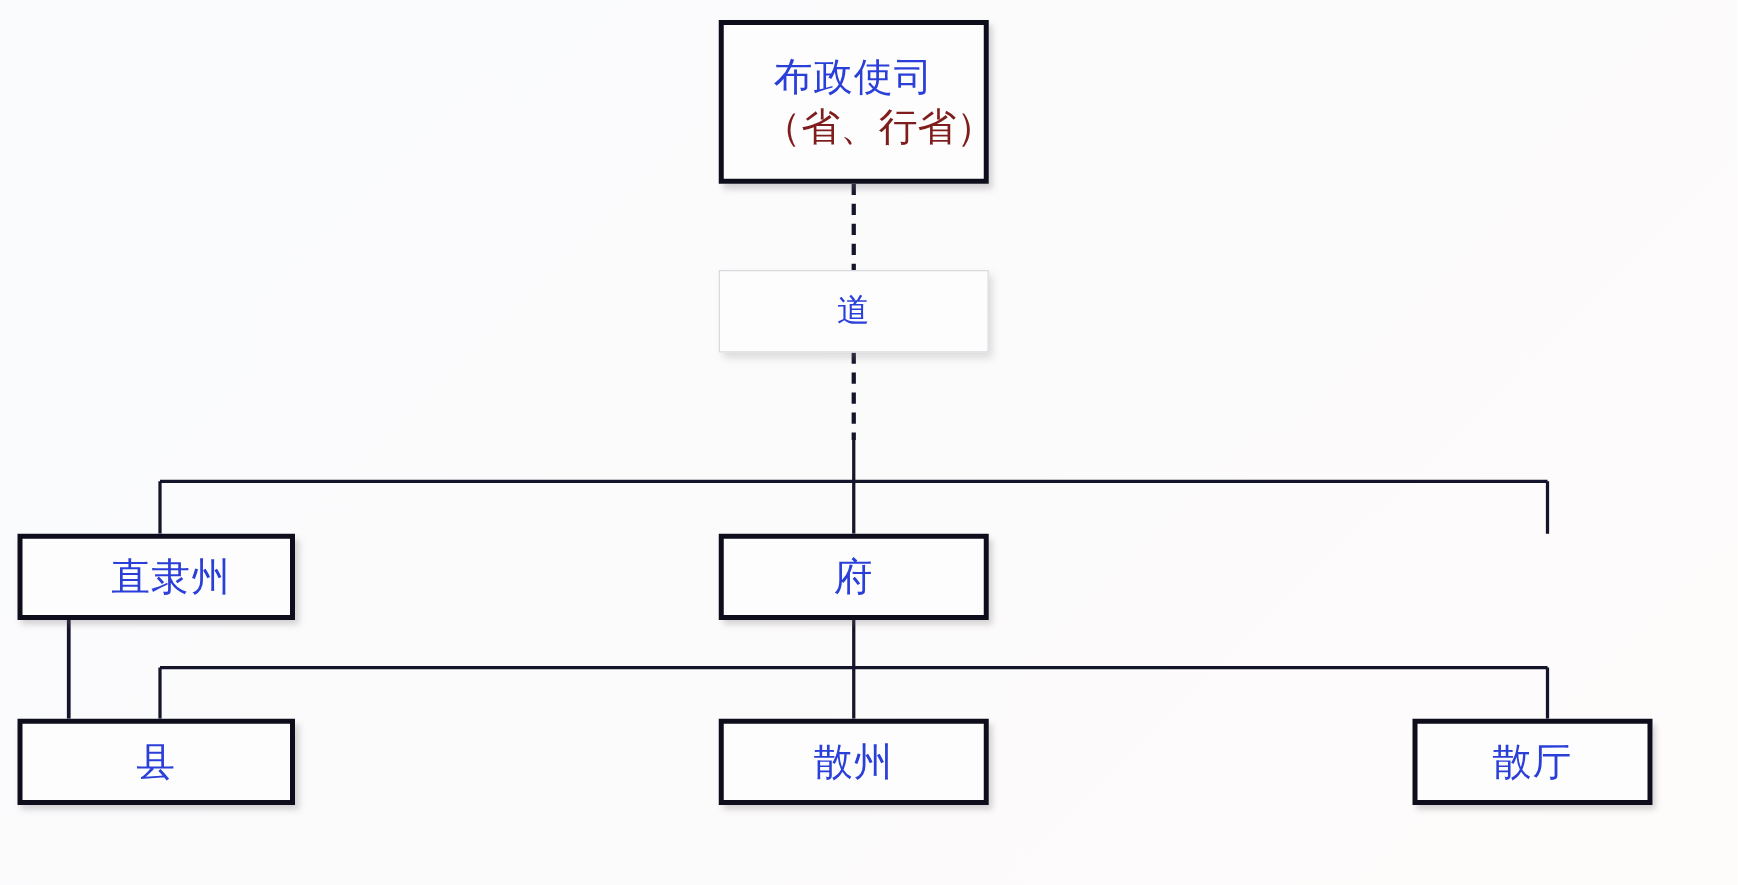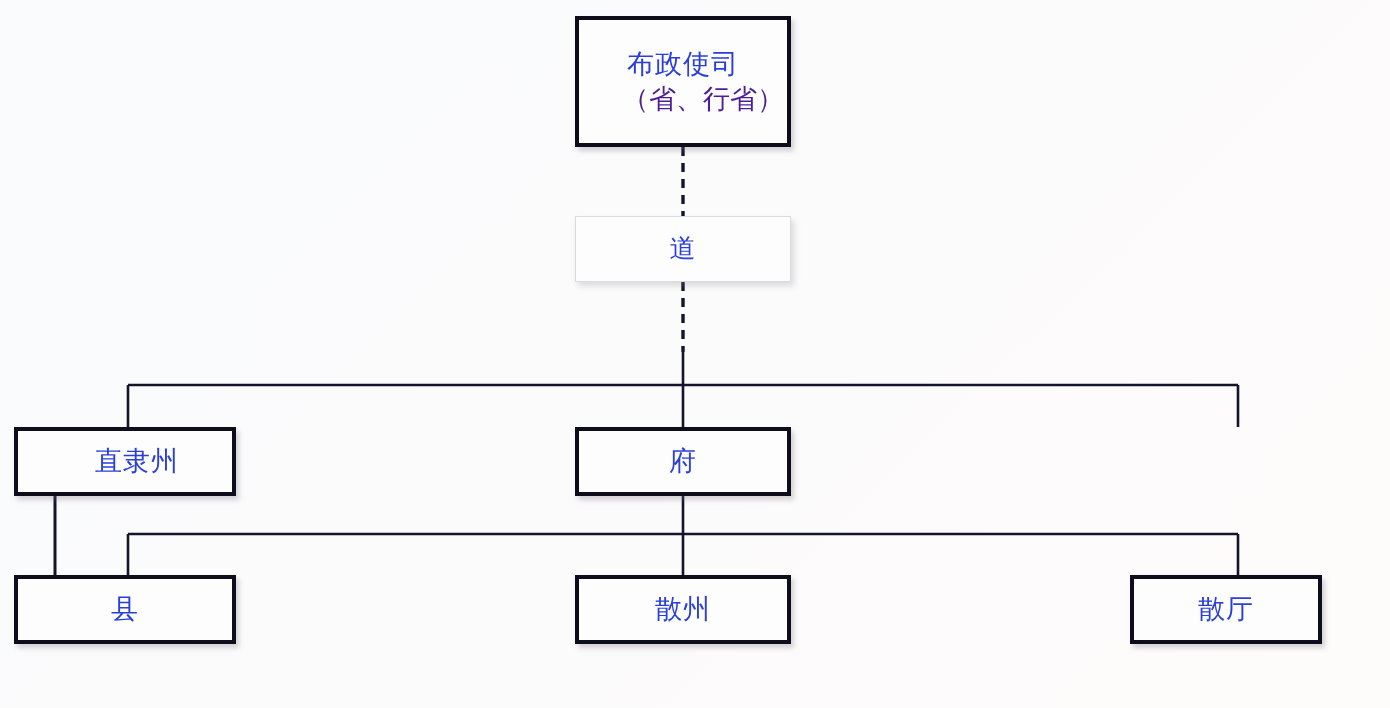--- a/index.html
+++ b/index.html
@@ -36,27 +36,27 @@
   .node.bold {
     border: 4px solid #0d0d1c;
     box-shadow: 3px 4px 5px rgba(120,110,115,0.30);
   }
   .node.light {
     border: 1px solid #d9dade;
     box-shadow: 3px 4px 6px rgba(140,135,140,0.28);
   }
   .label {
     color: #2a3ed8;
-    font-size: 27px;
+    font-size: 31px;
     line-height: 1.28;
     letter-spacing: 1px;
     white-space: nowrap;
   }
   .label.sub {
-    color: #4c1d95;
+    color: #7f1d1d;
     letter-spacing: 0px;
     margin-left: 40px;
   }
   .node.light .label {
     font-size: 26px;
   }
 </style>
 </head>
 <body>
 

